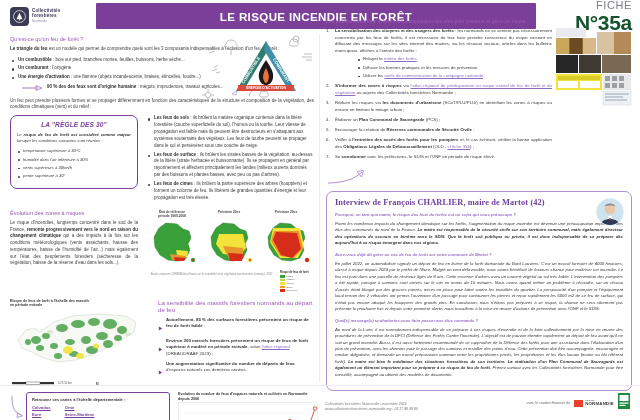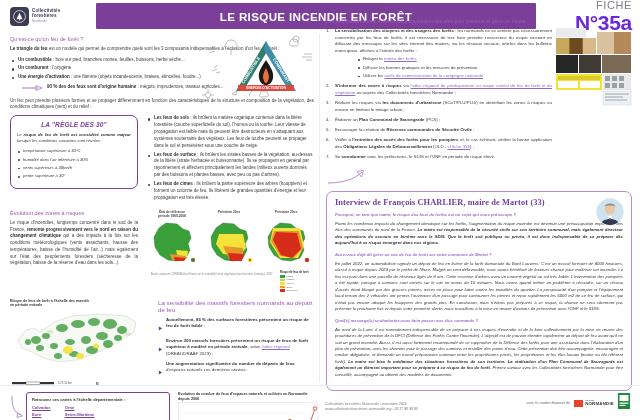--- a/index.html
+++ b/index.html
@@ -24,21 +24,21 @@
   .logo-txt .l2{font-size:4.6px;font-weight:bold;color:#3c3b54;letter-spacing:.1px;}
   .logo-txt .l3{font-size:2.9px;color:#8d8da3;letter-spacing:.1px;margin-top:1px;}
 
   .title-band{position:absolute;left:96px;top:3px;width:440px;height:26px;
     background:#7b3f99;display:flex;align-items:center;justify-content:center;
     border-radius:1px;}
   .title-band span{color:#fff;font-size:11.6px;font-weight:bold;letter-spacing:.35px;}
 
   .fiche{position:absolute;right:8px;top:0px;text-align:right;}
   .fiche .f-lbl{font-size:11px;color:#7e7e8d;letter-spacing:.6px;line-height:1;}
-  .fiche .f-num{font-size:21px;font-weight:bold;color:#6d28d9;line-height:1;margin-top:1px;
+  .fiche .f-num{font-size:21px;font-weight:bold;color:#14532d;line-height:1;margin-top:1px;
     letter-spacing:-.3px;}
 
   
   .col-left{position:absolute;left:10px;top:36px;width:304px;}
   .col-right{position:absolute;left:326px;top:18px;width:306px;}
 
   .h-sec{color:#9b59b6;font-size:5.6px;font-weight:normal;margin:0 0 4px 0;}
   .h-sec.big{font-size:6.2px;}
   p.body{font-size:4.5px;line-height:1.5;margin:0 0 4px 0;text-align:justify;color:#3f3f3f;}
   b{font-weight:bold;color:#2f2f2f;}
@@ -540,21 +540,21 @@
       <div class="avatar">
         <svg width="26" height="26" viewBox="0 0 26 26">
           <rect width="26" height="26" fill="#cfe3ef"></rect>
           <circle cx="13" cy="10" r="5.2" fill="#e8c7a8"></circle>
           <path d="M7.6 7.2 C8.4 3.6, 17.6 3.6, 18.4 7.4 C17 6.2, 9.6 6.0, 7.6 7.2 Z" fill="#8e8e8e"></path>
           <path d="M3.5 26 C4.5 18, 21.5 18, 22.5 26 Z" fill="#2d3a52"></path>
           <path d="M10.8 17.5 L13 21 L15.2 17.5 L13.8 16.8 L12.2 16.8 Z" fill="#ffffff"></path>
           <path d="M12.4 19 L13 26 L13.6 19 Z" fill="#7a2232"></path>
         </svg>
       </div>
-      <h3>Interview de François CHARLIER, maire de Martot (33)</h3>
+      <h3>Interview de François CHARLIER, maire de Martot (42)</h3>
 
       <p class="q">Pourquoi, en tant que maire, le risque des feux de forêts est un sujet qui vous préoccupe ?</p>
       <p class="a">
         <span>Parmi les nombreux impacts du changement climatique sur les forêts, l'augmentation du risque incendie est devenue une préoccupation importante des élus des communes du nord de la France. </span><b>Le maire est responsable de la sécurité civile sur son territoire communal, mais également directeur des opérations de secours en binôme avec le SDIS. Que la forêt soit publique ou privée, il est donc indispensable de se préparer dès aujourd'hui à ce risque émergent dans nos régions.</b>
       </p>
 
       <p class="q">Avez-vous déjà dû gérer un cas de feu de forêt sur votre commune de Martot ?</p>
       <p class="a">En juillet 2022, un automobiliste signale un départ de feu en lisière de la forêt domaniale du Bord Louviers. C'est un massif forestier de 4000 hectares, classé à risque depuis 2023 par le préfet de l'Eure. Malgré un vent défavorable, nous avons bénéficié de facteurs chance pour maîtriser cet incendie. Le feu est parti dans une parcelle de résineux âgés de 8 ans. Cette essence d'arbres avec un couvert végétal au sol très faible. L'intervention des pompiers a été rapide, puisque à camions sont arrivés sur le site en moins de 15 minutes. Nous avons quand même un problème à résoudre, car un réseau d'accès étant bloqué par des grosses pierres, mises en place pour lutter contre les incivilités du quartier. La perspicacité d'un pompier et l'équipement local terrain des 2 véhicules ont permis l'ouverture d'un passage pour contourner les pierres et repar rapidement les 5000 m2 de ce feu de surface, qui n'était pas encore attaqué les houppiers des grands pins. En conclusion, nous n'étions pas préparés à ce risque, la chance ne sera sûrement pas présente la prochaine fois et depuis cette première alerte, nous travaillons à la mise en œuvre d'actions de prévention avec l'ONF et le SDIS.</p>
 
       <p class="q">Quel(s) message(s) souhaiteriez-vous faire passer aux élus normands ?</p>

